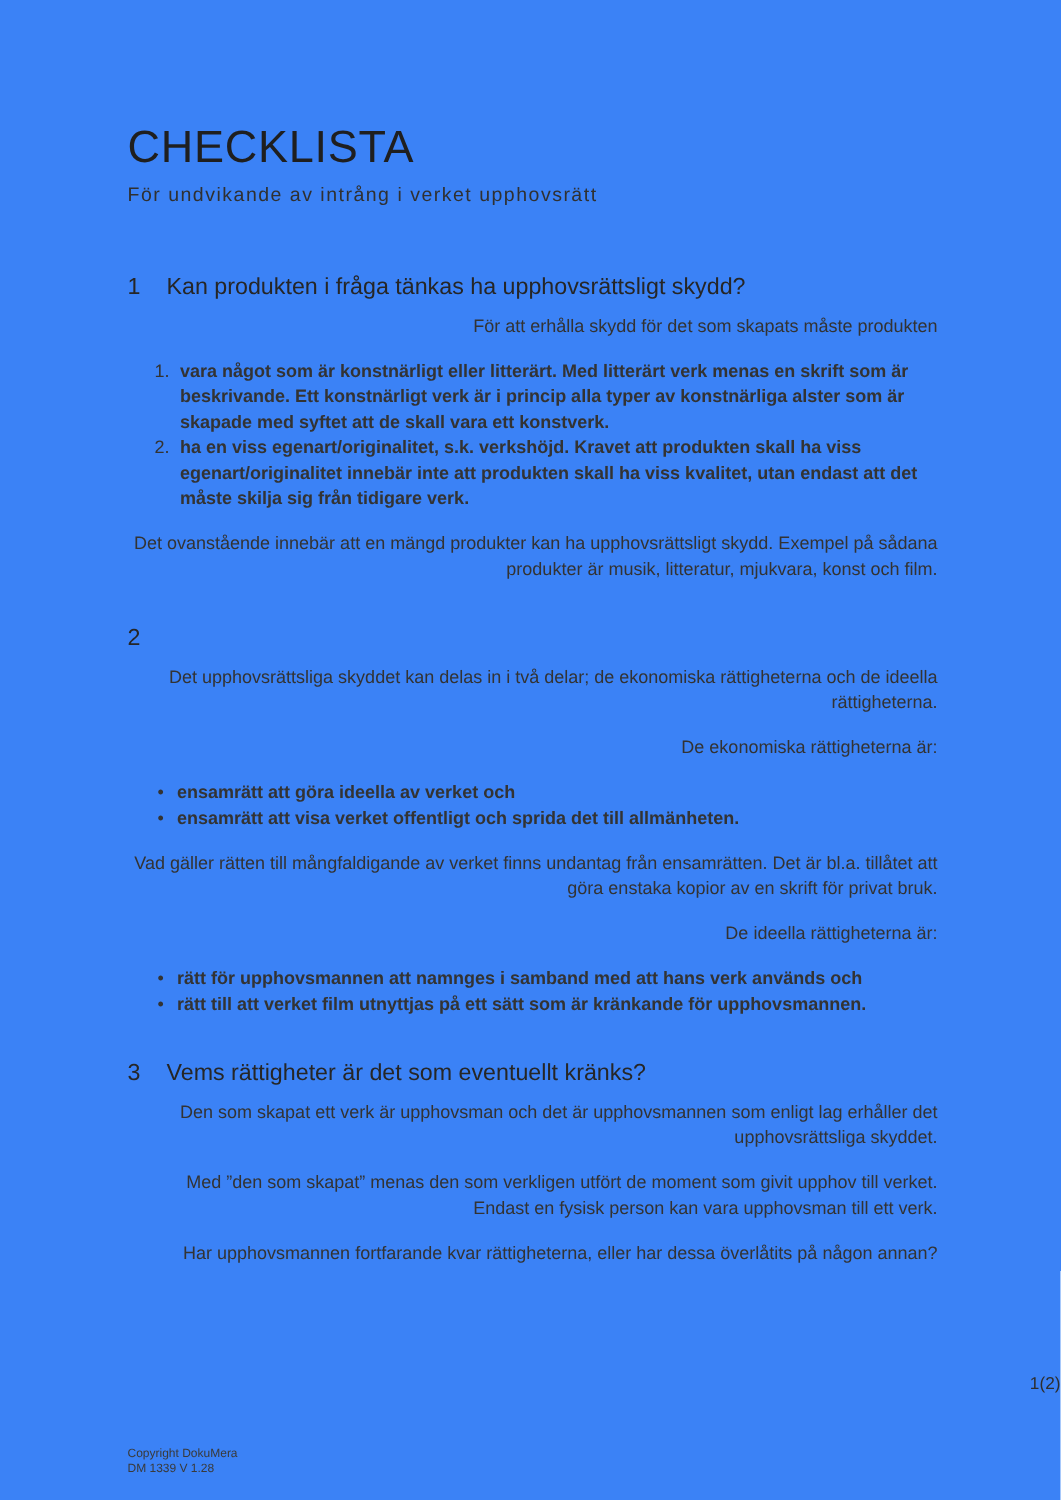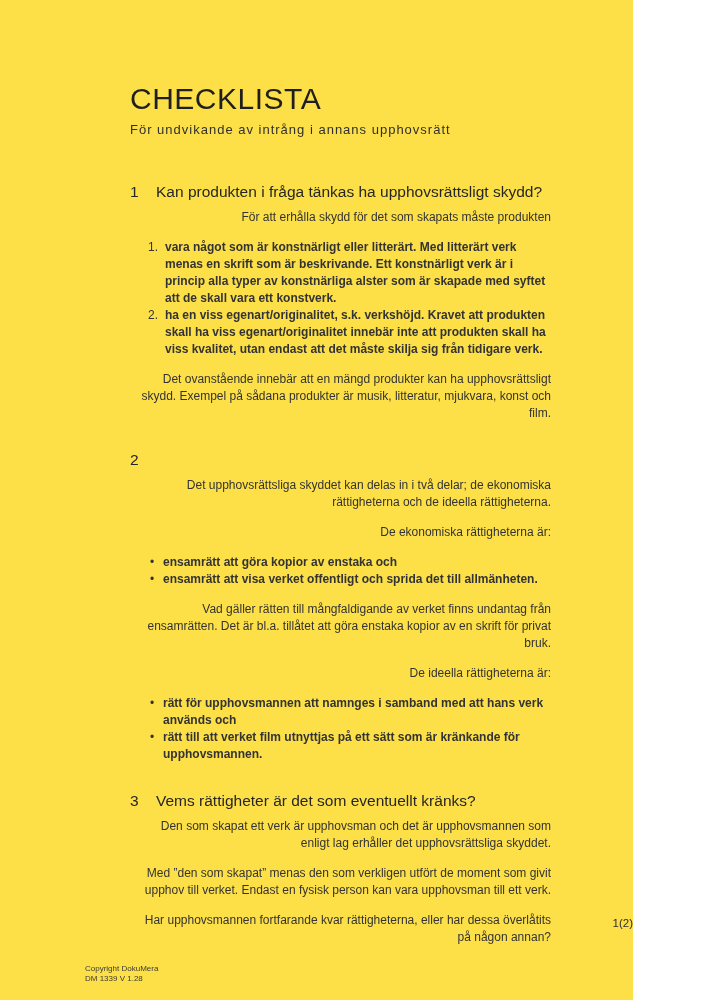--- a/index.html
+++ b/index.html
@@ -1,24 +1,23 @@
 <!DOCTYPE html>
 <html><head>
 <meta charset="utf-8">
 <style>
   html,body { margin:0; padding:0; background:#ffffff; }
   .page {
     position:relative;
-    width:633px; height:1000px;
-    background:#fde047;
+    width:707px; height:1000px;
+    background:#3b82f6;
     font-family:"Liberation Sans", sans-serif;
     color:#333333;
     overflow:hidden;
     box-sizing:border-box;
-    padding-left:45px;
   }
   .content { padding:84px 82px 0 85px; box-sizing:border-box; }
 
   .doc-title {
     margin:0;
     font-size:30px;
     line-height:30px;
     font-weight:400;
     letter-spacing:0.5px;
     color:#1f1f1f;
@@ -71,21 +70,21 @@
     color:#3a3a3a;
   }
 </style>
 </head>
 <body>
 
 <div class="page">
   <div class="content">
 
     <h1 class="doc-title">CHECKLISTA</h1>
-    <div class="doc-subtitle">För undvikande av intrång i annans upphovsrätt</div>
+    <div class="doc-subtitle">För undvikande av intrång i verket upphovsrätt</div>
 
     <h2 class="sec-heading">
       <span class="secnum">1</span>
       <span>Kan produkten i fråga tänkas ha upphovsrättsligt skydd?</span>
     </h2>
     <p class="para">För att erhålla skydd för det som skapats måste produkten</p>
 
     <div class="list olist">
       <div class="list-row">
         <span class="marker">1.</span>
@@ -101,21 +100,21 @@
 
     <h2 class="sec-heading">
       <span class="secnum">2</span>
     </h2>
     <p class="para">Det upphovsrättsliga skyddet kan delas in i två delar; de ekonomiska rättigheterna och de ideella rättigheterna.</p>
 
     <p class="para">De ekonomiska rättigheterna är:</p>
     <div class="list ulist">
       <div class="list-row">
         <span class="marker">•</span>
-        <span class="li-text">ensamrätt att göra kopior av enstaka och</span>
+        <span class="li-text">ensamrätt att göra ideella av verket och</span>
       </div>
       <div class="list-row">
         <span class="marker">•</span>
         <span class="li-text">ensamrätt att visa verket offentligt och sprida det till allmänheten.</span>
       </div>
     </div>
 
     <p class="para">Vad gäller rätten till mångfaldigande av verket finns undantag från ensamrätten. Det är bl.a. tillåtet att göra enstaka kopior av en skrift för privat bruk.</p>
 
     <p class="para">De ideella rättigheterna är:</p>

